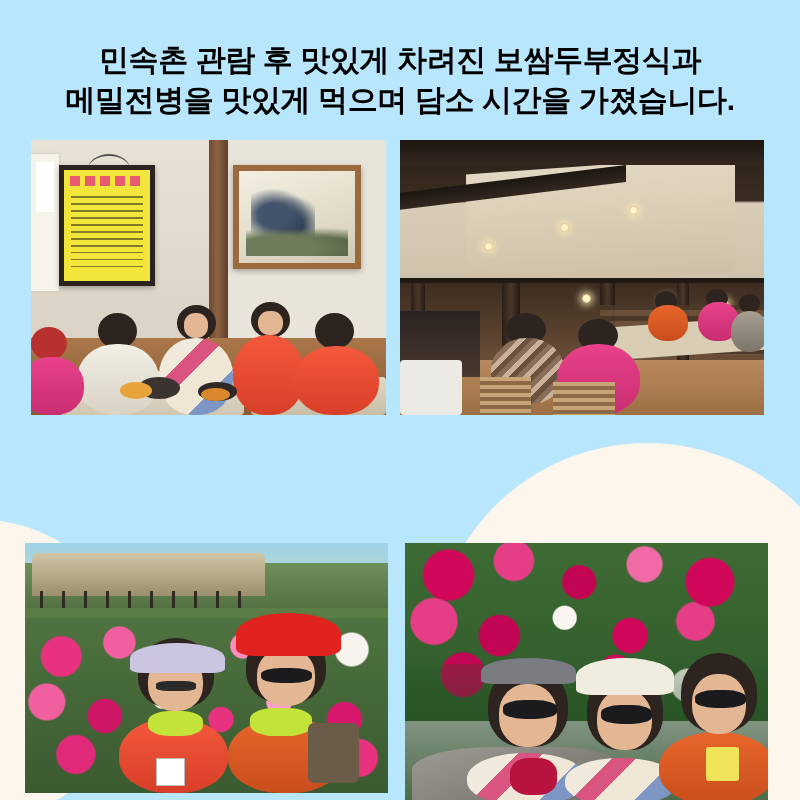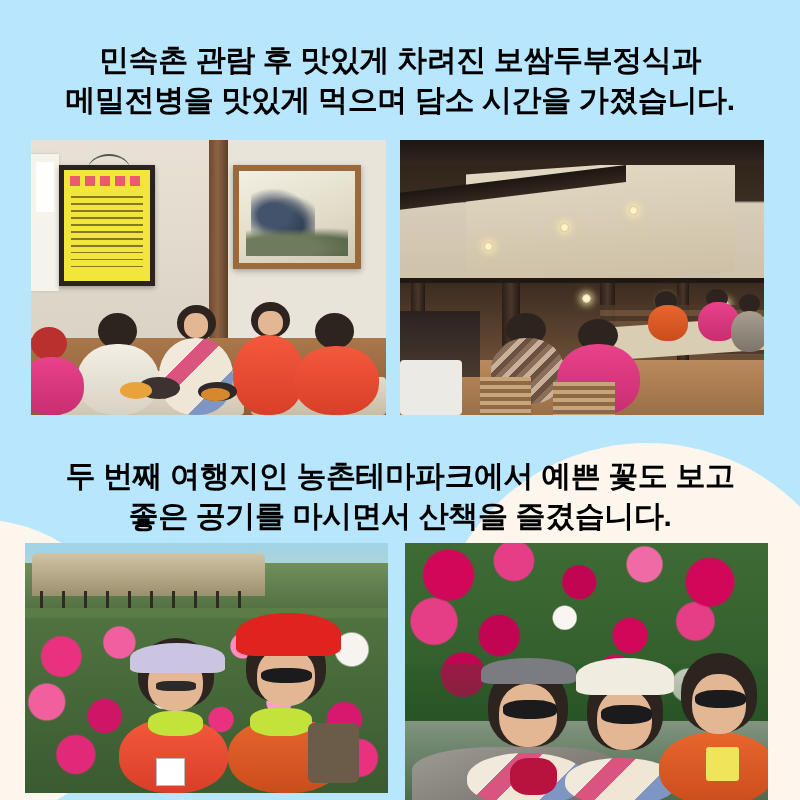--- a/index.html
+++ b/index.html
@@ -248,22 +248,20 @@
 
       <div class="head hair" style="left:70%;top:55%;width:6%;height:7%;"></div>
       <div class="p body-orange" style="left:68%;top:60%;width:11%;height:13%;"></div>
       <div class="head hair" style="left:84%;top:54%;width:6%;height:7%;"></div>
       <div class="p body-pink" style="left:82%;top:59%;width:11%;height:14%;"></div>
       <div class="head hair" style="left:93%;top:56%;width:6%;height:7%;"></div>
       <div class="p body-grey" style="left:91%;top:62%;width:10%;height:15%;"></div>
     </div>
   </div>
 
-  <div class="caption" id="caption-bottom">두 번째 여행지인 농촌테마파크에서 예쁜 꽃도 보고
-좋은 공기를 마시면서 산책을 즐겼습니다.</div>
 
   <div class="photo" id="photo-flower-two">
     <div class="ph-inner">
       <div class="f-sky"></div>
       <div class="f-hedge"></div>
       <div class="f-pergola"></div>
       <div class="f-rail"></div>
       <div class="f-bed"></div>
       <div class="f-bed2"></div>
 

